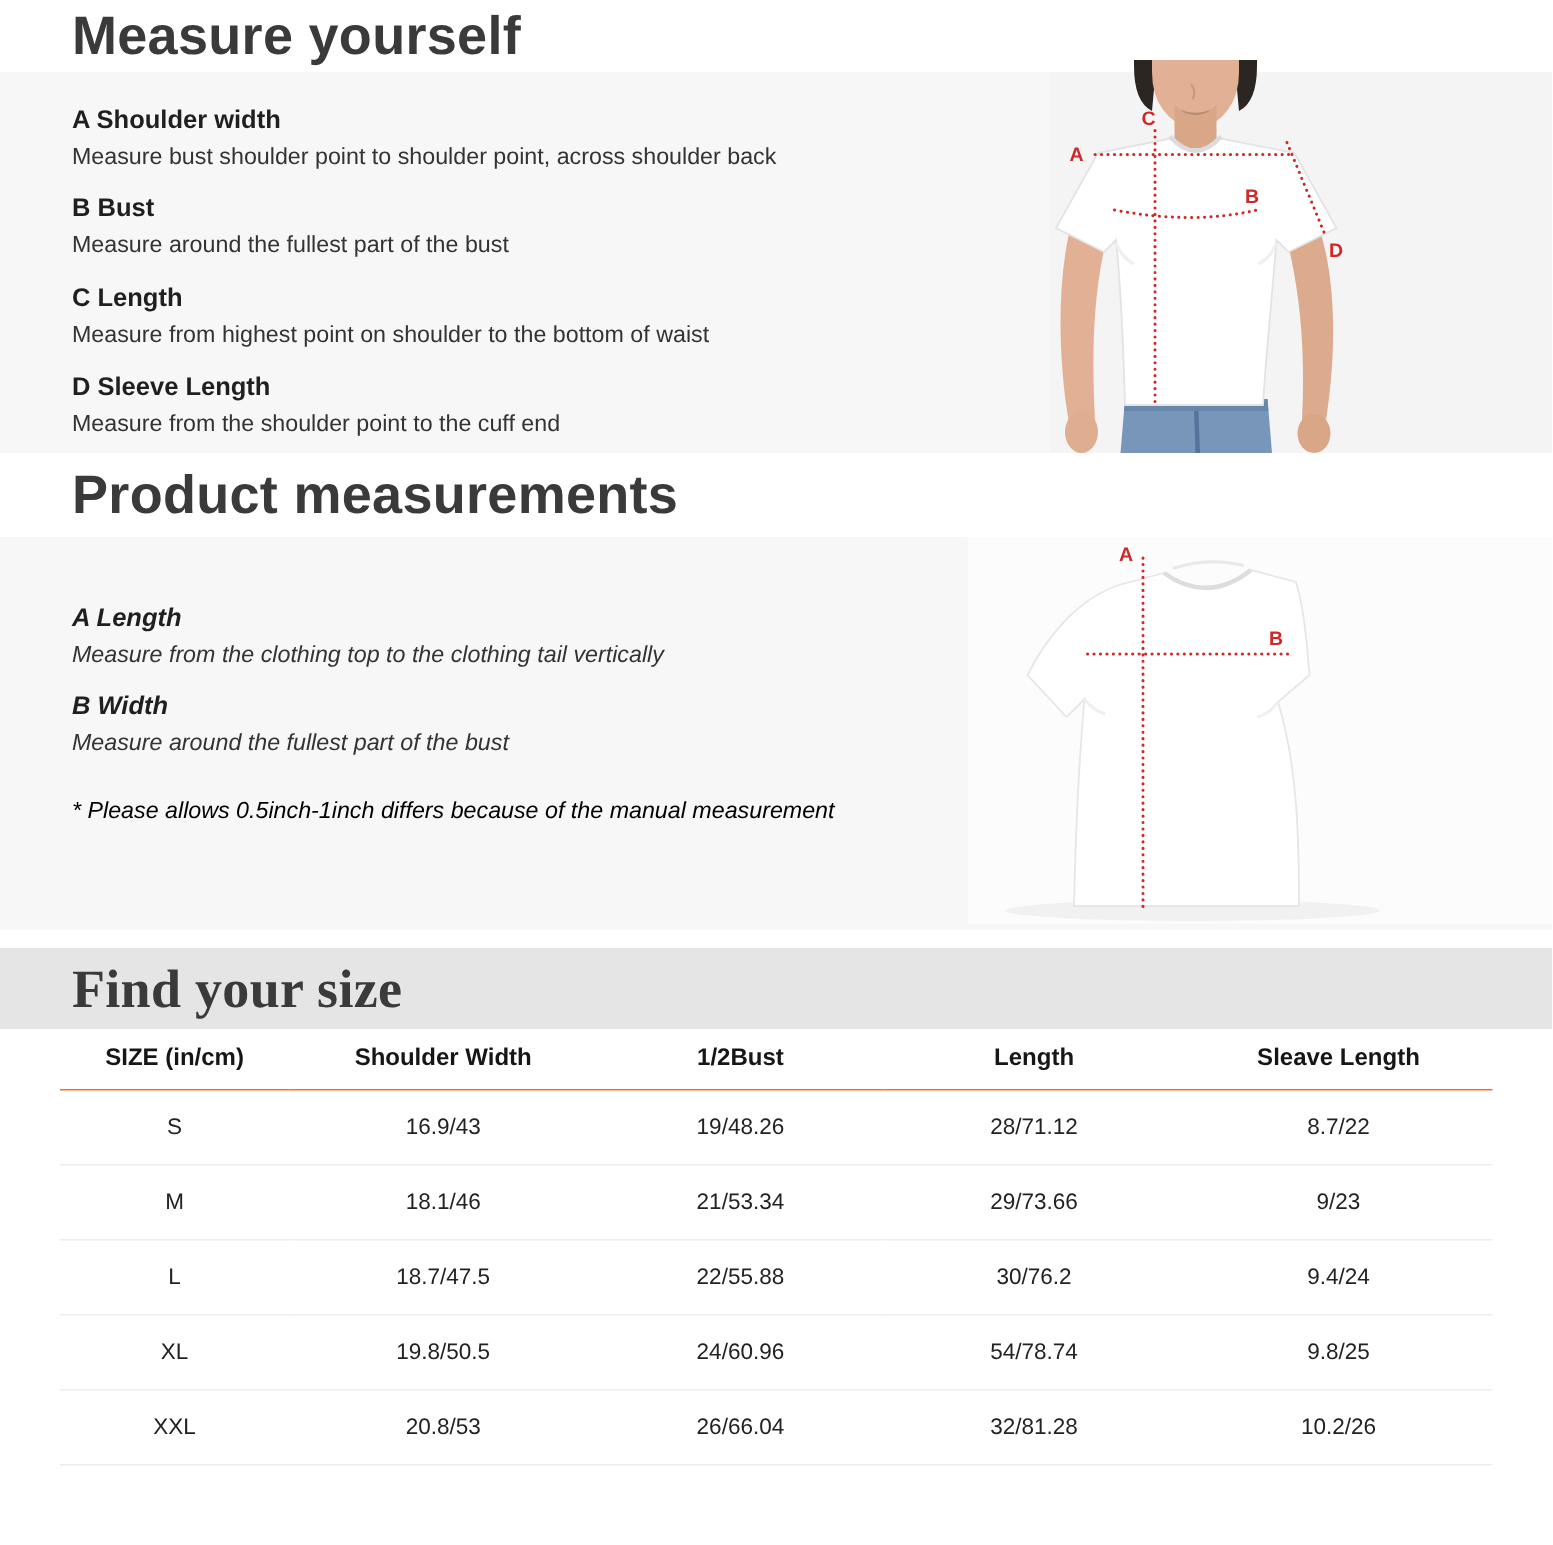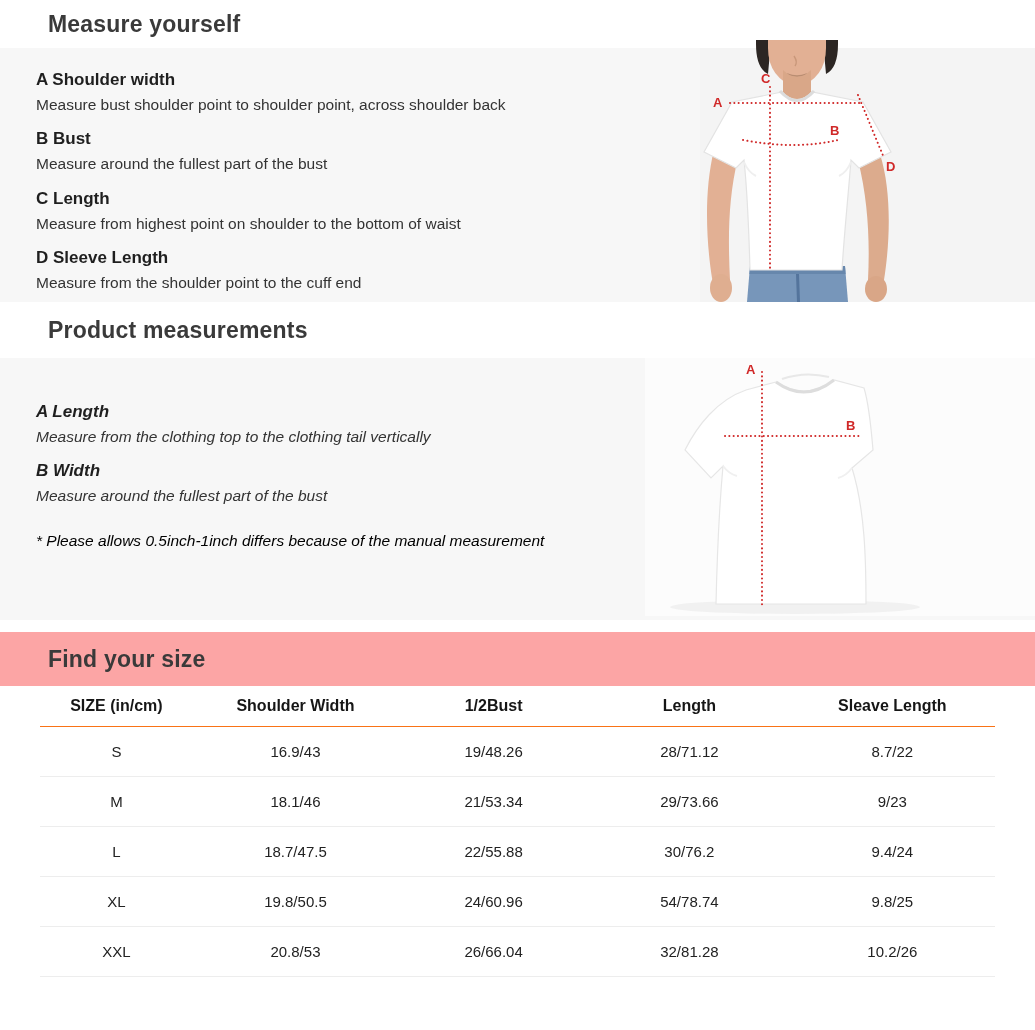--- a/index.html
+++ b/index.html
@@ -1,29 +1,29 @@
 <!DOCTYPE html>
 <html><head>
 <meta charset="utf-8">
 <style>
   html,body{margin:0;padding:0;background:#fff;}
   .page{
     position:relative;width:1035px;height:1030px;overflow:hidden;background:#fff;
     font-family:"Liberation Sans","DejaVu Sans",sans-serif;color:#333;
   }
   .title-band{display:flex;align-items:center;padding-left:48px;background:#fff;}
-  .title-band h1, .title-band h2{margin:0;font-size:23px;font-weight:700;color:#3a3a3a;letter-spacing:0.2px;}
+  .title-band h1, .title-band h2{margin:0;font-size:36px;font-weight:700;color:#3a3a3a;letter-spacing:0.2px;}
   .band-1{height:48px;}
   .band-2{height:56px;}
-  .band-3{height:54px;background:#fca5a5;}
+  .band-3{height:54px;background:#e5e5e5;font-family:Liberation Serif, serif;}
   .section{position:relative;background:#f7f7f7;}
   .section-1{height:254px;}
   .section-2{height:262px;}
   .gap{height:12px;background:#fff;}
-  .measure-list{position:absolute;left:36px;top:0;width:560px;}
+  .measure-list{position:absolute;left:48px;top:0;width:560px;}
   .s1 .measure-list{padding-top:22px;}
   .s2 .measure-list{padding-top:44px;font-style:italic;}
   .m-item h3{margin:0 0 5px 0;font-size:17px;font-weight:700;color:#1f1f1f;}
   .m-item p{margin:0 0 15px 0;font-size:15.5px;color:#333;line-height:1.25;}
   .note{margin-top:26px;font-size:15.5px;color:#000000;}
   .photo{position:absolute;display:block;}
   .photo-person{left:700px;top:40px;}
   .photo-shirt{left:645px;top:358px;}
   
   .table-wrap{background:#fff;padding:0 40px;}

